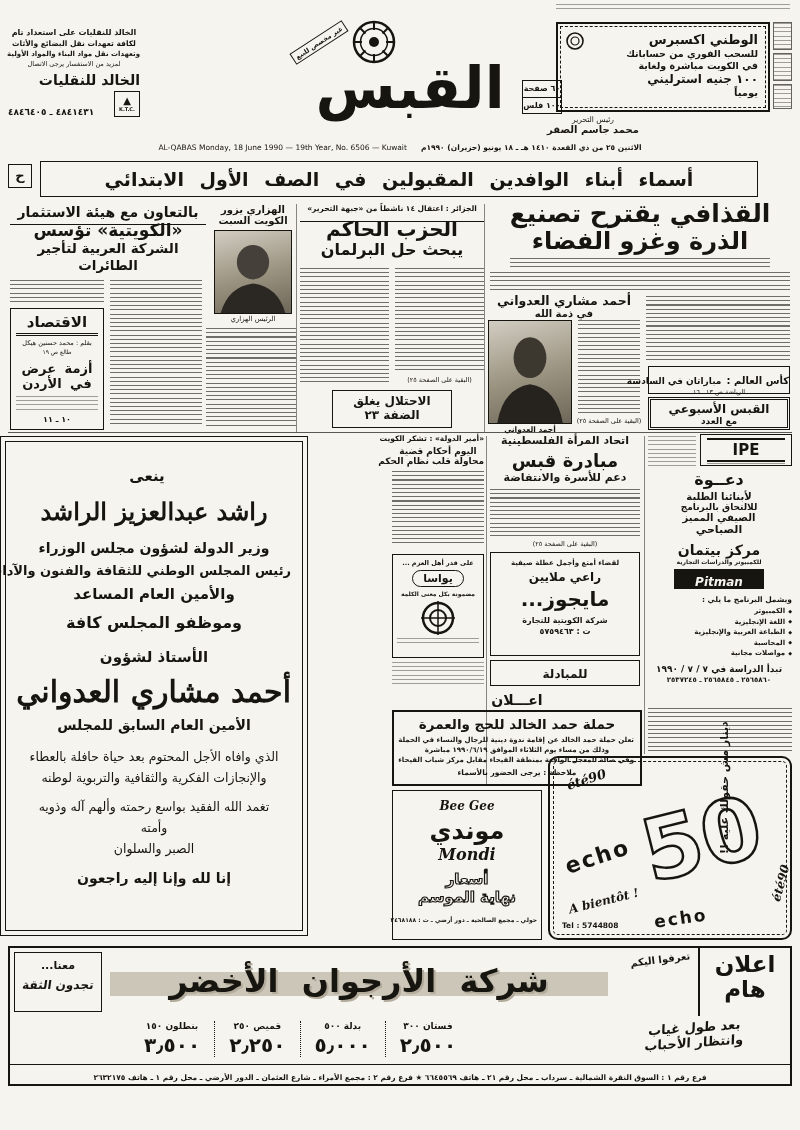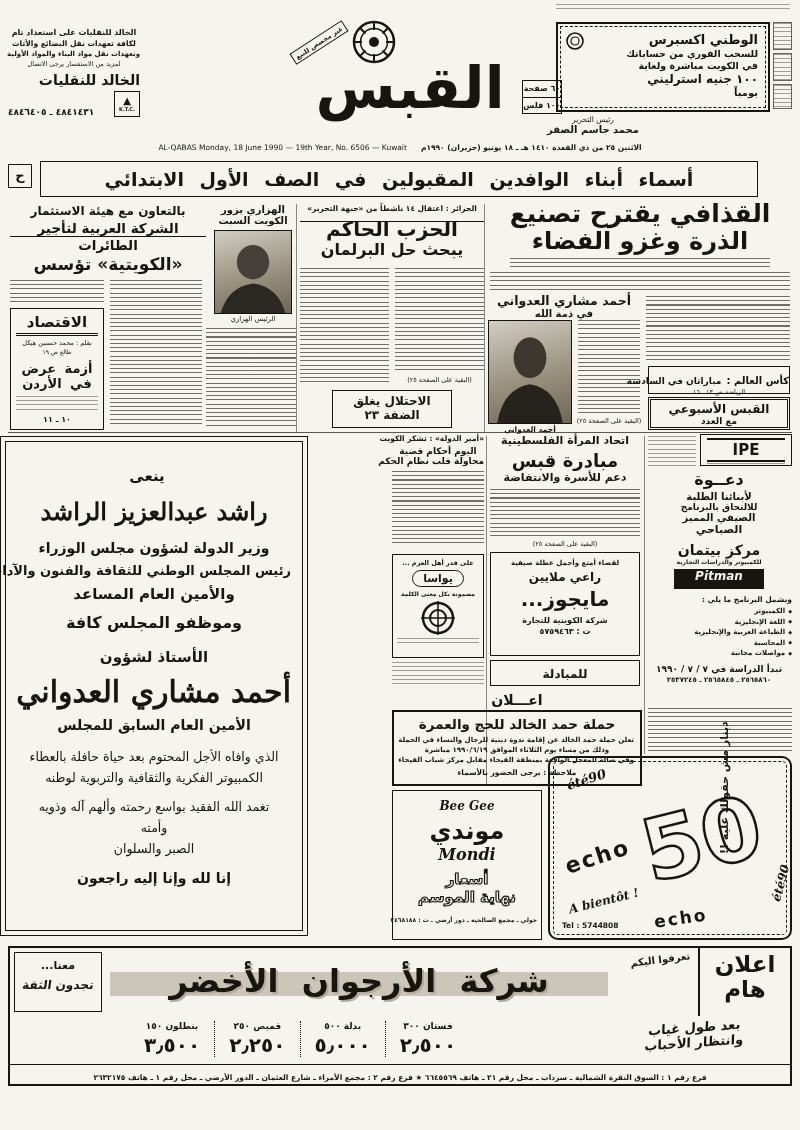--- a/index.html
+++ b/index.html
@@ -163,24 +163,24 @@
     <div class="bb nw" style="font-size:16px;line-height:1.15">يبحث حل البرلمان</div>
   </div>
   <div class="a greek" style="left:300px;top:268px;width:89px;height:118px"></div>
   <div class="a greek" style="left:395px;top:268px;width:89px;height:104px"></div>
   <div class="a c nw" style="left:395px;top:376px;width:89px;font-size:6.5px">(البقية على الصفحة ٢٥)</div>
   <div class="a bx15 c" style="left:332px;top:390px;width:120px;height:38px;padding-top:3px">
     <div class="bb nw" style="font-size:12px">الاحتلال يغلق</div>
     <div class="bb nw" style="font-size:12px">الضفة ٢٣</div>
   </div>
 
-  <div class="a c b nw" style="left:10px;top:204px;width:196px;font-size:12px;border-bottom:1px solid var(--ink);padding-bottom:18px">بالتعاون مع هيئة الاستثمار</div>
+  <div class="a c b nw" style="left:10px;top:204px;width:196px;font-size:14px;border-bottom:1px solid var(--ink);padding-bottom:4px">بالتعاون مع هيئة الاستثمار</div>
   <div class="a c" style="left:10px;top:220px;width:196px">
+    <div class="bb nw" style="font-size:17px;line-height:1.2">«الكويتية» تؤسس</div>
     <div class="bb" style="font-size:13.5px;line-height:1.25">الشركة العربية لتأجير الطائرات</div>
-    <div class="bb nw" style="font-size:17px;line-height:1.2">«الكويتية» تؤسس</div>
   </div>
   <div class="a c" style="left:210px;top:204px;width:86px">
     <div class="bb nw" style="font-size:10px">الهزاري يزور</div>
     <div class="bb nw" style="font-size:10px">الكويت السبت</div>
   </div>
   <div class="a photo bx" style="left:214px;top:230px;width:78px;height:84px">
     <svg viewBox="0 0 80 100" preserveAspectRatio="none">
       <ellipse cx="40" cy="38" rx="17" ry="21" fill="#45403a"></ellipse>
       <path d="M6 100 Q14 68 40 64 Q66 68 74 100 Z" fill="#2b2823"></path>
     </svg>
@@ -205,21 +205,21 @@
     <div class="b nw" style="font-size:15px;letter-spacing:14px;padding-right:14px">ينعى</div>
     <div class="bb nw serif" style="font-size:24px;margin-top:12px">راشد عبدالعزيز الراشد</div>
     <div class="b nw" style="font-size:14px;margin-top:14px">وزير الدولة لشؤون مجلس الوزراء</div>
     <div class="b nw" style="font-size:13px;margin-top:7px">رئيس المجلس الوطني للثقافة والفنون والآداب</div>
     <div class="b nw" style="font-size:15px;margin-top:7px">والأمين العام المساعد</div>
     <div class="bb nw" style="font-size:16px;margin-top:10px">وموظفو المجلس كافة</div>
     <div class="b nw" style="font-size:15px;margin-top:16px;letter-spacing:5px">الأستاذ لشؤون</div>
     <div class="bb nw serif" style="font-size:30px;margin-top:8px;letter-spacing:1px">أحمد مشاري العدواني</div>
     <div class="b nw" style="font-size:14px;margin-top:8px">الأمين العام السابق للمجلس</div>
     <div class="nw" style="font-size:12.5px;margin-top:16px">الذي وافاه الأجل المحتوم بعد حياة حافلة بالعطاء</div>
-    <div class="nw" style="font-size:12.5px;margin-top:6px">الكمبيوتر الفكرية والثقافية والتربوية لوطنه</div>
+    <div class="nw" style="font-size:12.5px;margin-top:6px">والإنجازات الفكرية والثقافية والتربوية لوطنه</div>
     <div class="nw" style="font-size:12.5px;margin-top:14px">تغمد الله الفقيد بواسع رحمته وألهم آله وذويه</div>
     <div class="nw" style="font-size:12.5px;margin-top:6px">وأمته</div>
     <div class="nw" style="font-size:12.5px;margin-top:6px">الصبر والسلوان</div>
     <div class="b nw" style="font-size:14px;margin-top:14px">إنا لله وإنا إليه راجعون</div>
   </div>
 
   <div class="a vline" style="left:486px;top:436px;height:350px"></div>
   <div class="a vline" style="left:644px;top:436px;height:318px"></div>
 
   <div class="a c" style="left:392px;top:434px;width:92px">
@@ -272,21 +272,21 @@
   </div>
 
   <div class="a c" style="left:646px;top:470px;width:146px">
     <div class="bb nw" style="font-size:16px">دعــوة</div>
     <div class="b nw" style="font-size:10px;margin-top:2px">لأبنائنا الطلبة</div>
     <div class="b nw" style="font-size:9px">للالتحاق بالبرنامج</div>
     <div class="b nw" style="font-size:10px">الصيفي المميز</div>
     <div class="bb nw" style="font-size:11px">الصباحي</div>
     <div class="bb nw" style="font-size:14px;margin-top:6px">مركز بيتمان</div>
     <div class="b nw" style="font-size:6px">للكمبيوتر والدراسات التجارية</div>
-    <div style="background:#17150f;color:var(--paper);width:90px;height:20px;margin:4px auto 0 auto;display:flex;align-items:flex-start;justify-content:center">
+    <div style="background:#17150f;color:var(--paper);width:90px;height:20px;margin:4px auto 0 auto;display:flex;align-items:flex-end;justify-content:center">
       <span class="ltr bb nw" style="font-size:12px;font-style:italic">Pitman</span>
     </div>
     <div class="rr bb nw" style="font-size:7.5px;margin-top:6px">ويشمل البرنامج ما يلي :</div>
     <div class="rr" style="margin-top:2px">
       <div class="course">
           <span>الكمبيوتر</span>
         </div>
       <div class="course">
           <span>اللغة الإنجليزية</span>
         </div>

